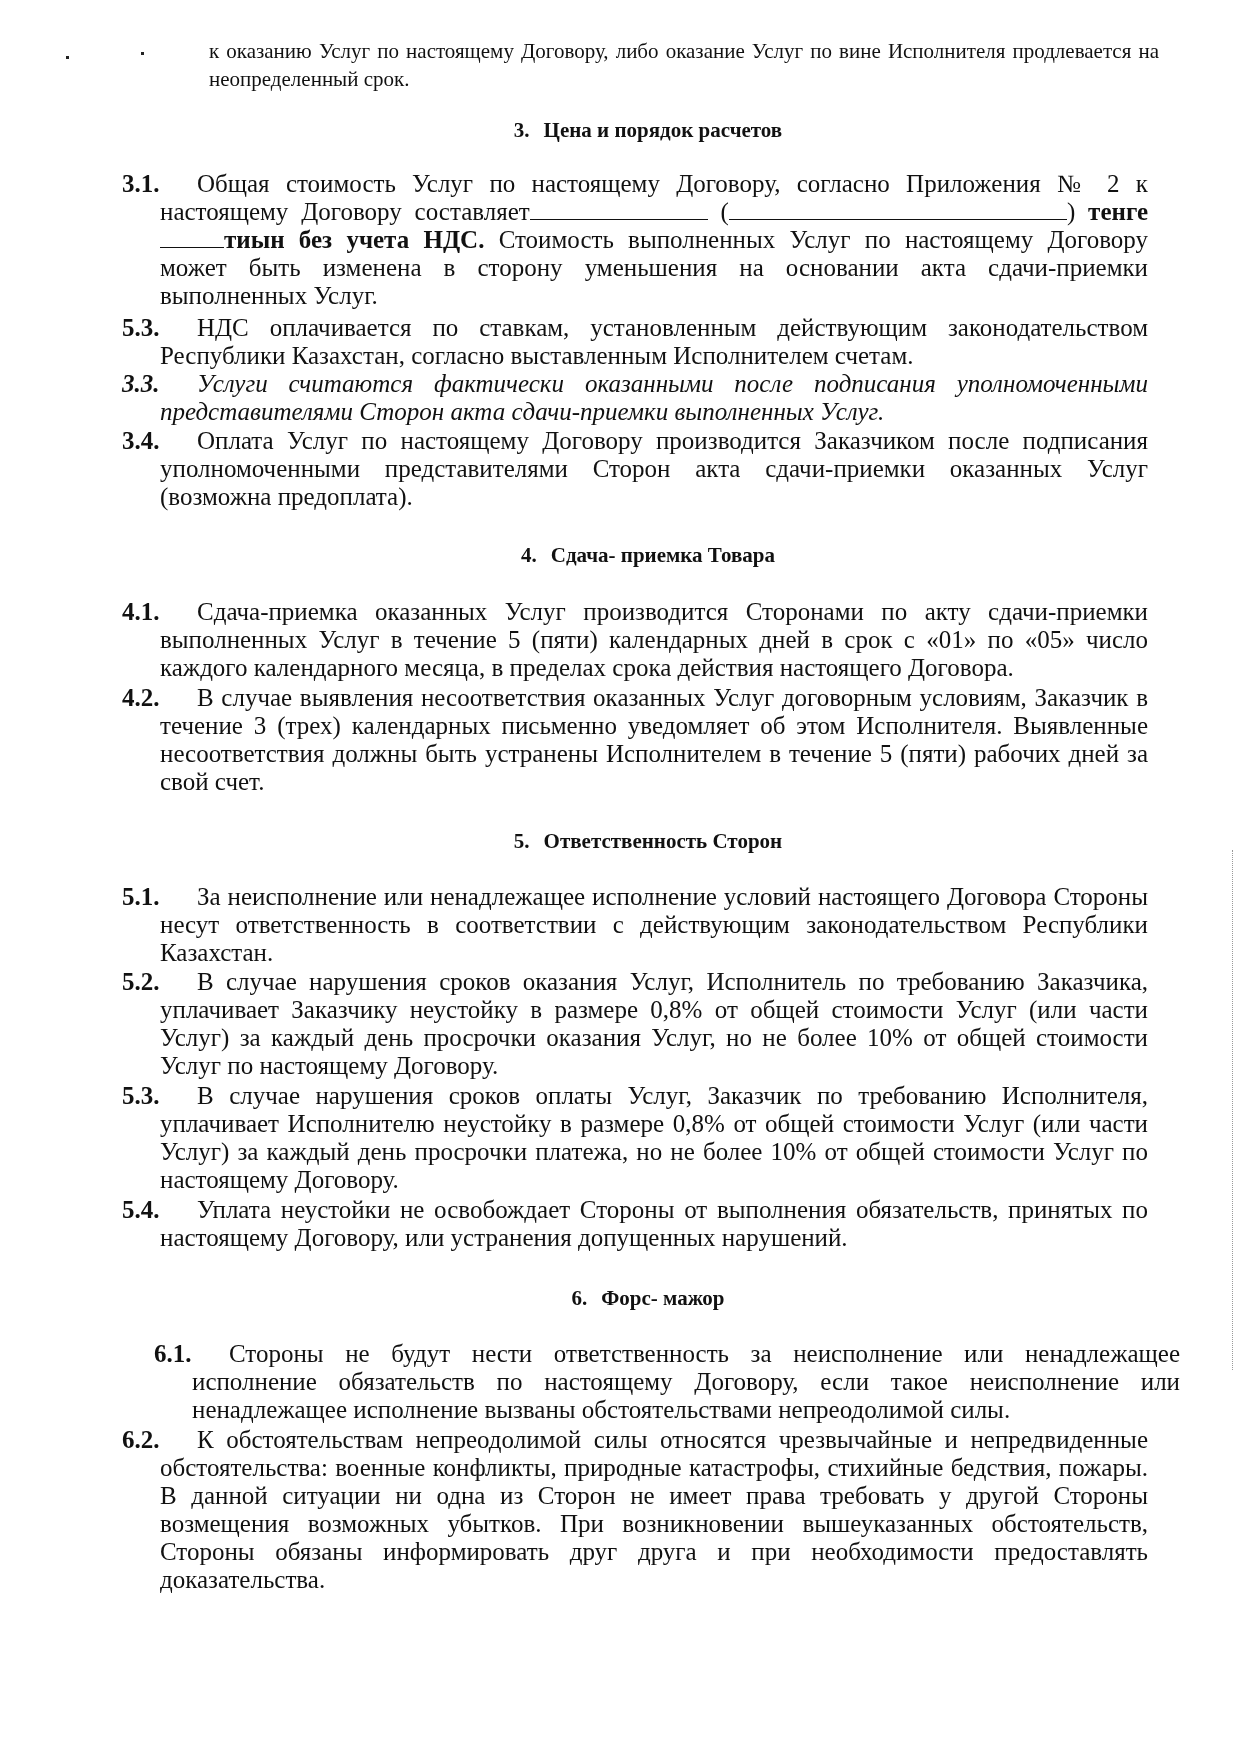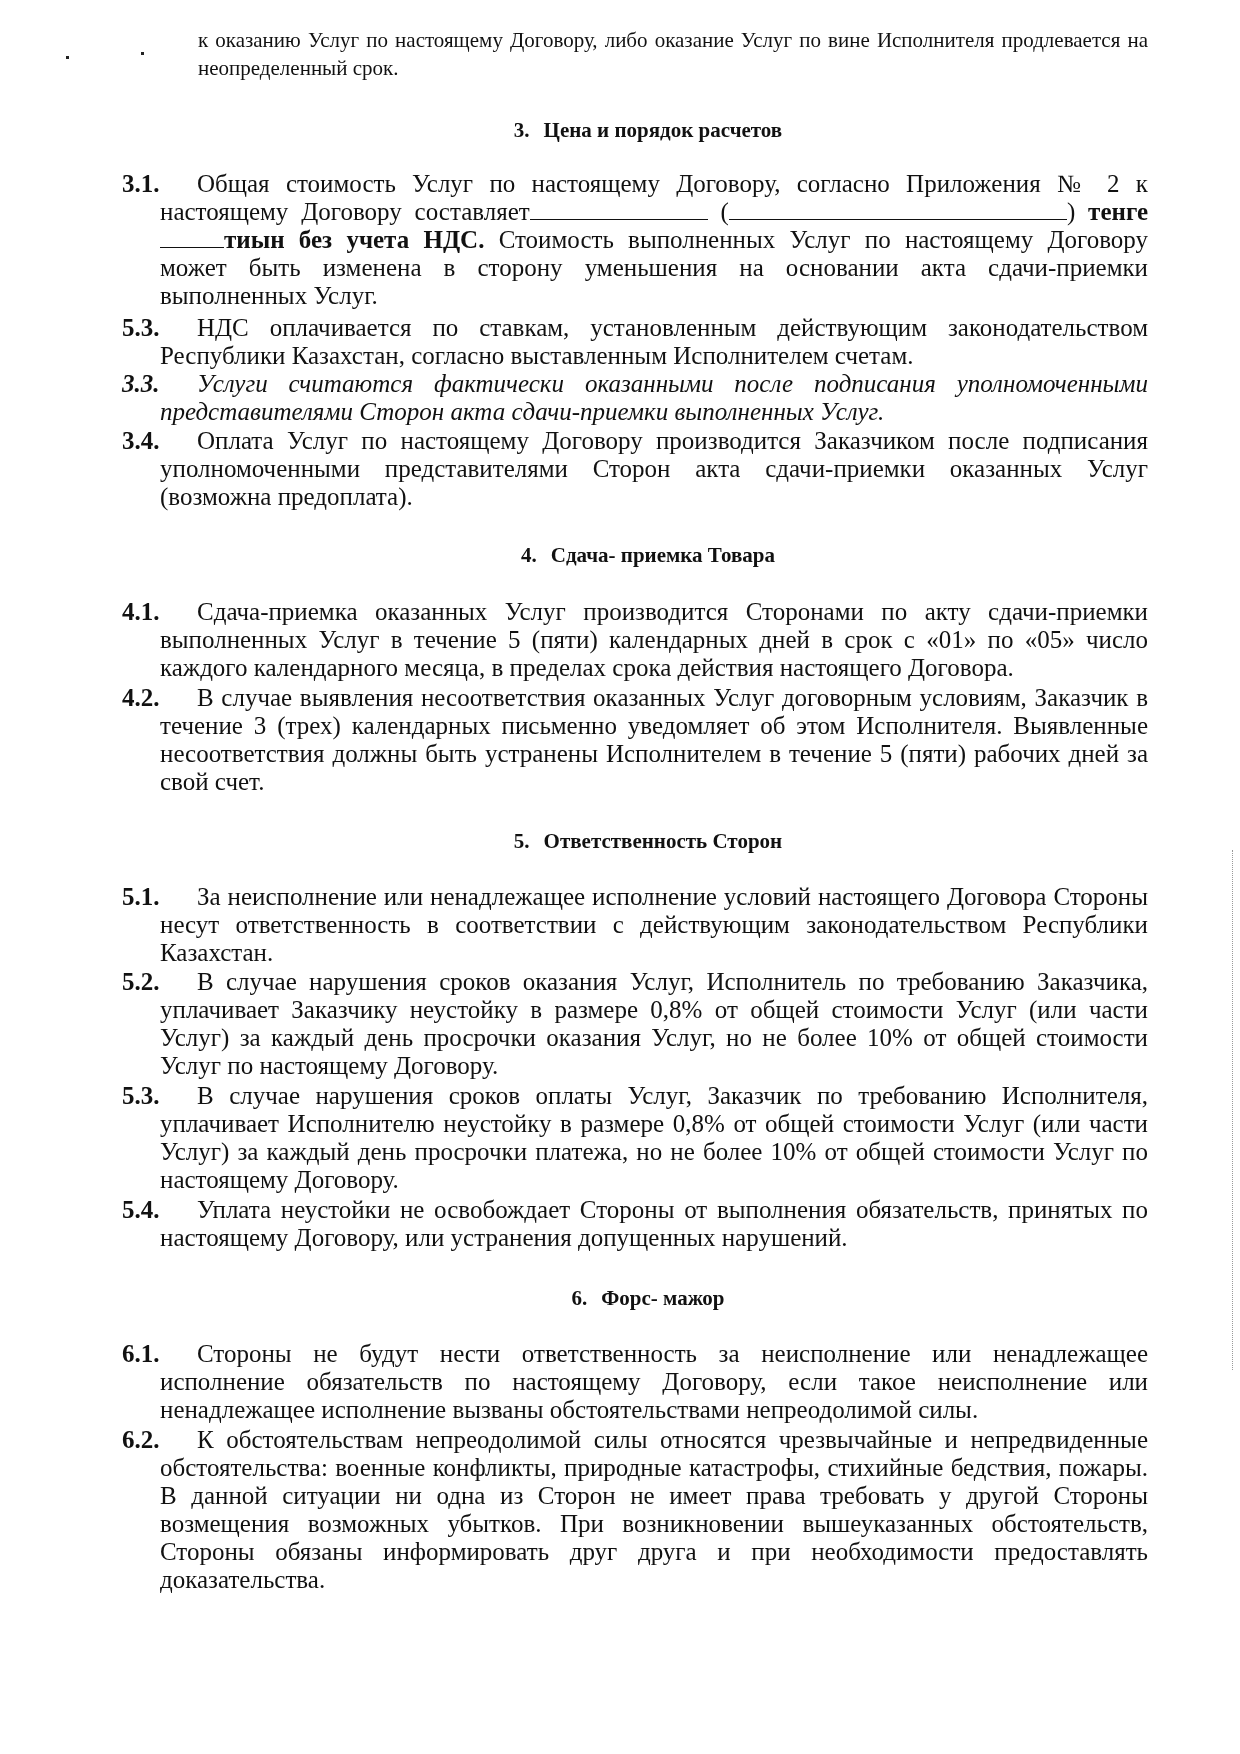--- a/index.html
+++ b/index.html
@@ -32,21 +32,21 @@
   .b { font-weight: bold; }
 </style>
 </head>
 <body>
 
 <div class="page">
   <div class="speck" style="left:66px;top:56px;"></div>
   <div class="speck" style="left:141px;top:52px;"></div>
   <div class="scan-edge"></div>
 
-  <p class="lead" style="top:26px;margin:0;">к оказанию Услуг по настоящему Договору, либо оказание Услуг по вине Исполнителя продлевается на неопределенный срок.</p>
+  <p class="lead" style="top:26px;margin:11px;">к оказанию Услуг по настоящему Договору, либо оказание Услуг по вине Исполнителя продлевается на неопределенный срок.</p>
 
   <div class="heading" style="top:116px;">
     <span class="num">3.</span><span>Цена и порядок расчетов</span>
   </div>
 
   <div class="clause" style="top:170px;">
     <span class="cnum">3.1.</span>
     <span class="ctext">
       <span>Общая стоимость Услуг по настоящему Договору, согласно Приложения № 2 к настоящему Договору составляет</span><span class="blank" style="width:178px;"></span>
       <span>(</span><span class="blank" style="width:338px;"></span><span>)</span>
@@ -96,21 +96,21 @@
     <span class="ctext">В случае нарушения сроков оплаты Услуг, Заказчик по требованию Исполнителя, уплачивает Исполнителю неустойку в размере 0,8% от общей стоимости Услуг (или части Услуг) за каждый день просрочки платежа, но не более 10% от общей стоимости Услуг по настоящему Договору.</span>
   </div>
   <div class="clause" style="top:1196px;">
     <span class="cnum">5.4.</span>
     <span class="ctext">Уплата неустойки не освобождает Стороны от выполнения обязательств, принятых по настоящему Договору, или устранения допущенных нарушений.</span>
   </div>
 
   <div class="heading" style="top:1284px;">
     <span class="num">6.</span><span>Форс- мажор</span>
   </div>
-  <div class="clause" style="top:1340px;">
+  <div class="clause" style="top:1340px;margin-left:32px;">
     <span class="cnum">6.1.</span>
     <span class="ctext">Стороны не будут нести ответственность за неисполнение или ненадлежащее исполнение обязательств по настоящему Договору, если такое неисполнение или ненадлежащее исполнение вызваны обстоятельствами непреодолимой силы.</span>
   </div>
   <div class="clause" style="top:1426px;">
     <span class="cnum">6.2.</span>
     <span class="ctext">К обстоятельствам непреодолимой силы относятся чрезвычайные и непредвиденные обстоятельства: военные конфликты, природные катастрофы, стихийные бедствия, пожары. В данной ситуации ни одна из Сторон не имеет права требовать у другой Стороны возмещения возможных убытков. При возникновении вышеуказанных обстоятельств, Стороны обязаны информировать друг друга и при необходимости предоставлять доказательства.</span>
   </div>
 </div>
 
 </body></html>

